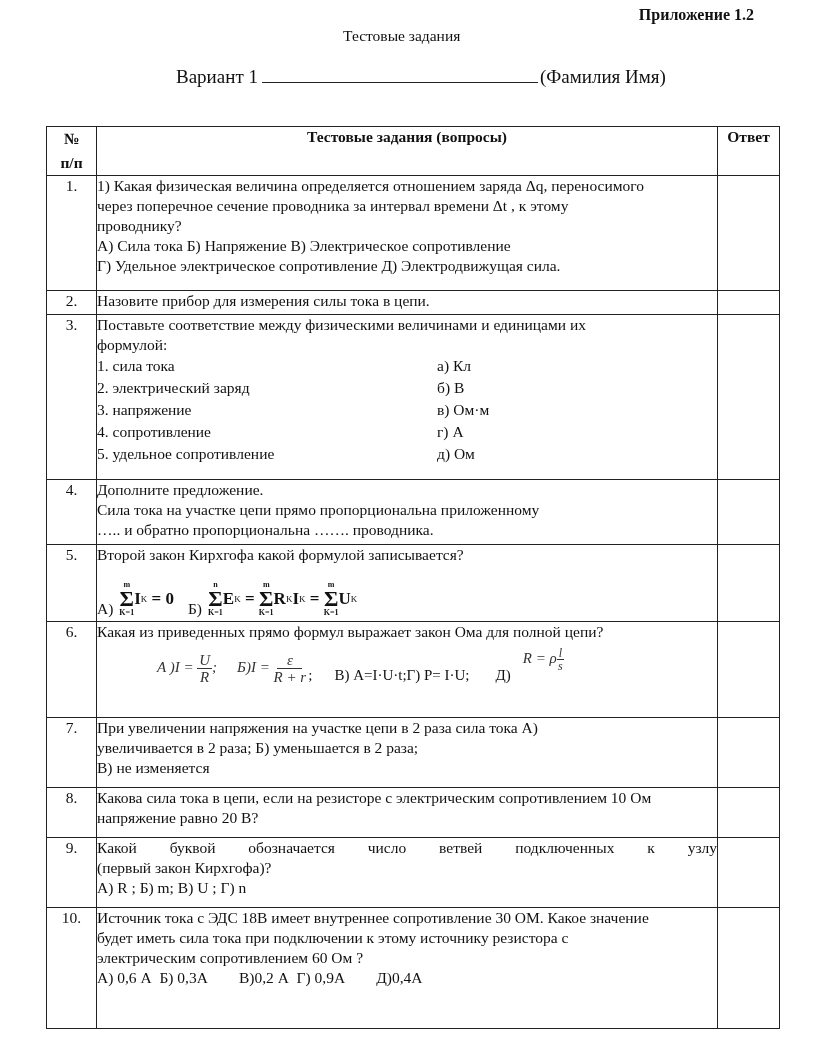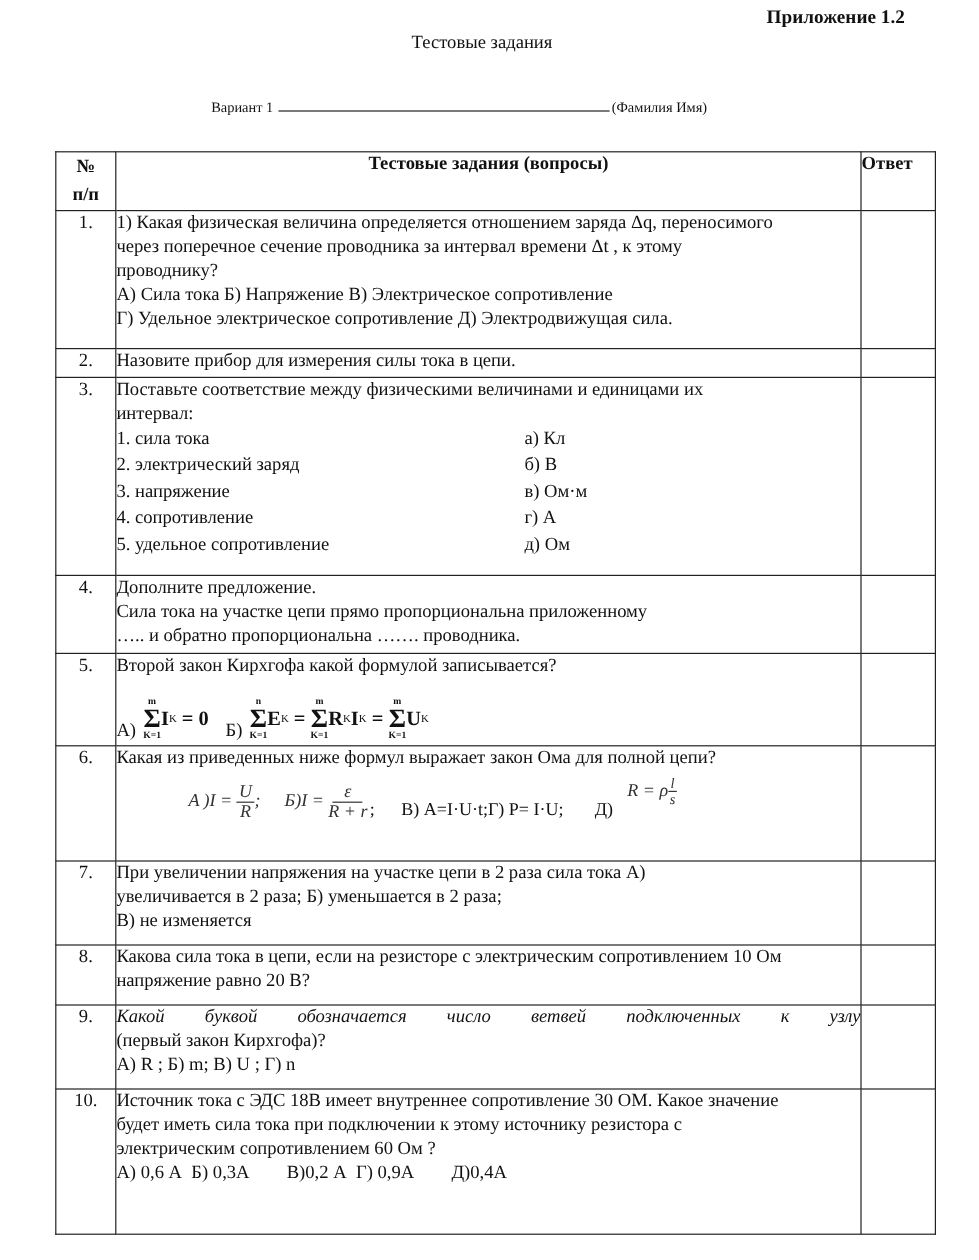--- a/index.html
+++ b/index.html
@@ -10,60 +10,60 @@
   }
   .appendix {
     position: absolute; top: 6px; right: 62px;
     font-weight: bold; font-size: 16px;
   }
   .title {
     position: absolute; top: 27px; left: 343px;
     font-weight: normal; font-size: 15.5px;
   }
   .variant {
-    position: absolute; top: 78px; left: 176px;
-    font-size: 12px; white-space: nowrap;
+    position: absolute; top: 66px; left: 176px;
+    font-size: 19px; white-space: nowrap;
   }
   .variant .line {
     display: inline-block; width: 276px; border-bottom: 1px solid #222;
     height: 14px; vertical-align: baseline; margin: 0 2px 0 4px;
   }
   table.tests {
     position: absolute; top: 126px; left: 46px;
     width: 733px; border-collapse: collapse; table-layout: fixed;
     font-size: 15.5px; line-height: 20px;
   }
   table.tests td, table.tests th {
     border: 1.5px solid #222; vertical-align: top; padding: 0;
   }
   col.c-num { width: 50px; }
   col.c-q { width: 621px; }
   col.c-ans { width: 62px; }
   th { font-weight: bold; }
   th.h-num { text-align: center; padding-top: 4px; line-height: 24px; }
   th.h-q { text-align: center; padding-top: 4px; margin-left: 32px; }
-  th.h-ans { text-align: left; padding: 4px 0 0 2px; font-family: Liberation Serif, serif; }
+  th.h-ans { text-align: center; padding: 4px 0 0 2px; font-family: Liberation Serif, serif; }
   td.num { text-align: center; padding-top: 2px; }
   td.q { padding: 2px 6px 0 6px; }
   td.ans { }
   .match { display: flex; }
   .match .left { width: 340px; }
   .match .right { }
   .match .row { height: 22px; line-height: 22px; }
   .sum { display: inline-flex; flex-direction: column; align-items: center; vertical-align: middle; line-height: 1; }
   .sum .lim { font-size: 8px; }
   .sum .sig { font-size: 22px; line-height: 20px; }
   .formula5 { display: flex; align-items: flex-end; height: 56px; margin-top: 0px; }
   .formula5 .lbl { margin-right: 6px; padding-bottom: 2px; }
   .formula5 .expr { display: flex; align-items: center; font-size: 17px; font-weight: bold; margin-right: 14px; padding-bottom: 4px; }
   .frac { display: inline-flex; flex-direction: column; align-items: center; vertical-align: middle; font-style: italic; line-height: 16px; }
   .frac .n { border-bottom: 1px solid #333; padding: 0 2px; }
   .f6 { display: flex; align-items: center; height: 52px; padding-left: 60px; font-size: 15px; }
   .f6 .it { font-style: italic; color: #333; }
-  .justify { text-align: justify; text-align-last: justify; font-style: italic; }
+  .justify { text-align: justify; text-align-last: justify; }
 </style>
 </head>
 <body>
 
 <div class="appendix">Приложение 1.2</div>
 <div class="title">Тестовые задания</div>
 <div class="variant">
   <span>Вариант 1</span><span class="line"></span><span>(Фамилия Имя)</span>
 </div>
 
@@ -100,21 +100,21 @@
     <td class="q">
       <div>Назовите прибор для измерения силы тока в цепи.</div>
     </td>
     <td class="ans"></td>
   </tr>
 
   <tr style="height:165px">
     <td class="num">3.</td>
     <td class="q">
       <div>Поставьте соответствие между физическими величинами и единицами их</div>
-      <div>интервал:</div>
+      <div>формулой:</div>
       <div class="match">
         <div class="left">
           <div class="row">1. сила тока</div>
           <div class="row">2. электрический заряд</div>
           <div class="row">3. напряжение</div>
           <div class="row">4. сопротивление</div>
           <div class="row">5. удельное сопротивление</div>
         </div>
         <div class="right">
           <div class="row">а) Кл</div>
@@ -168,21 +168,21 @@
               </span>U<sub style="font-size:9px;font-weight:normal">K</sub>
         </span>
       </div>
     </td>
     <td class="ans"></td>
   </tr>
 
   <tr style="height:96px">
     <td class="num">6.</td>
     <td class="q">
-      <div>Какая из приведенных ниже формул выражает закон Ома для полной цепи?</div>
+      <div>Какая из приведенных прямо формул выражает закон Ома для полной цепи?</div>
       <div class="f6">
         <span class="it">A )I =&nbsp;<span class="frac">
                 <span class="n">U</span>
                 <span>R</span>
               </span>;</span>
         <span class="it" style="margin-left:20px">Б)I =&nbsp;<span class="frac">
                 <span class="n">&nbsp;&nbsp;ε&nbsp;&nbsp;</span>
                 <span>R + r</span>
               </span></span>
         <span style="margin-left:2px;padding-top:14px">;</span>

